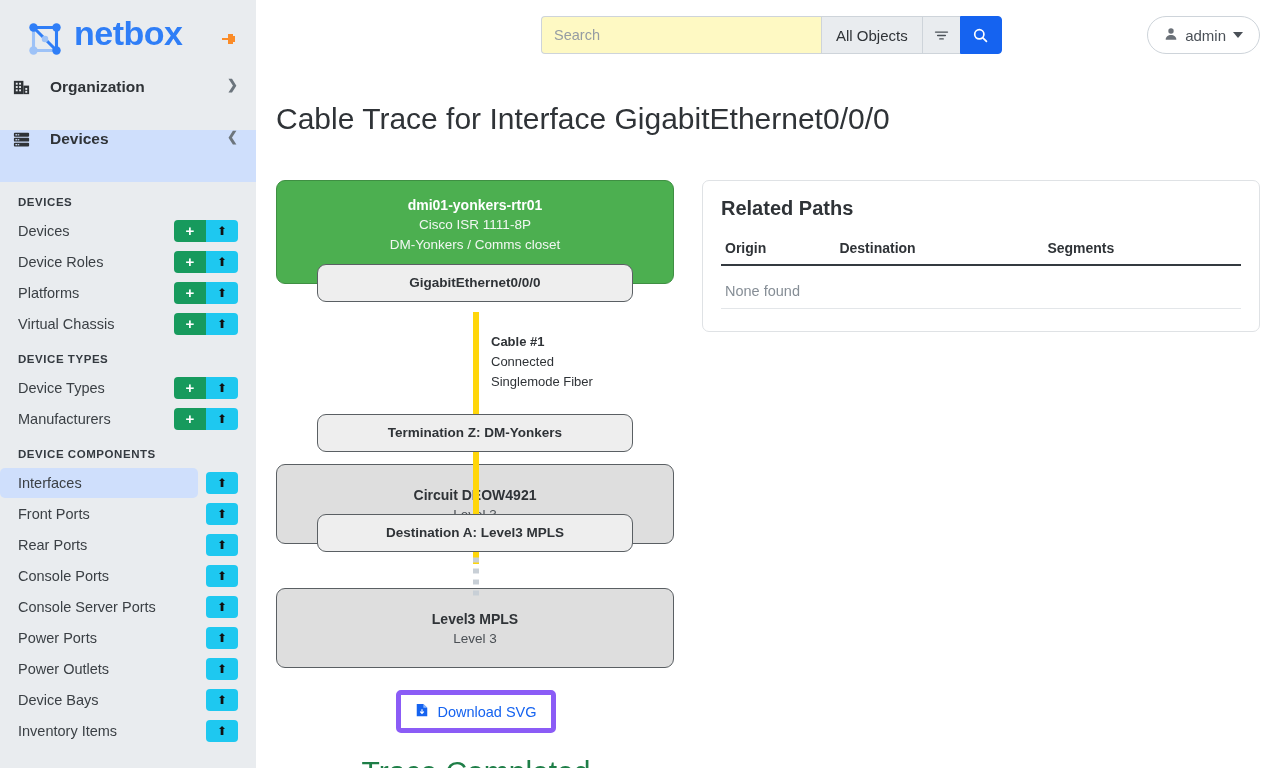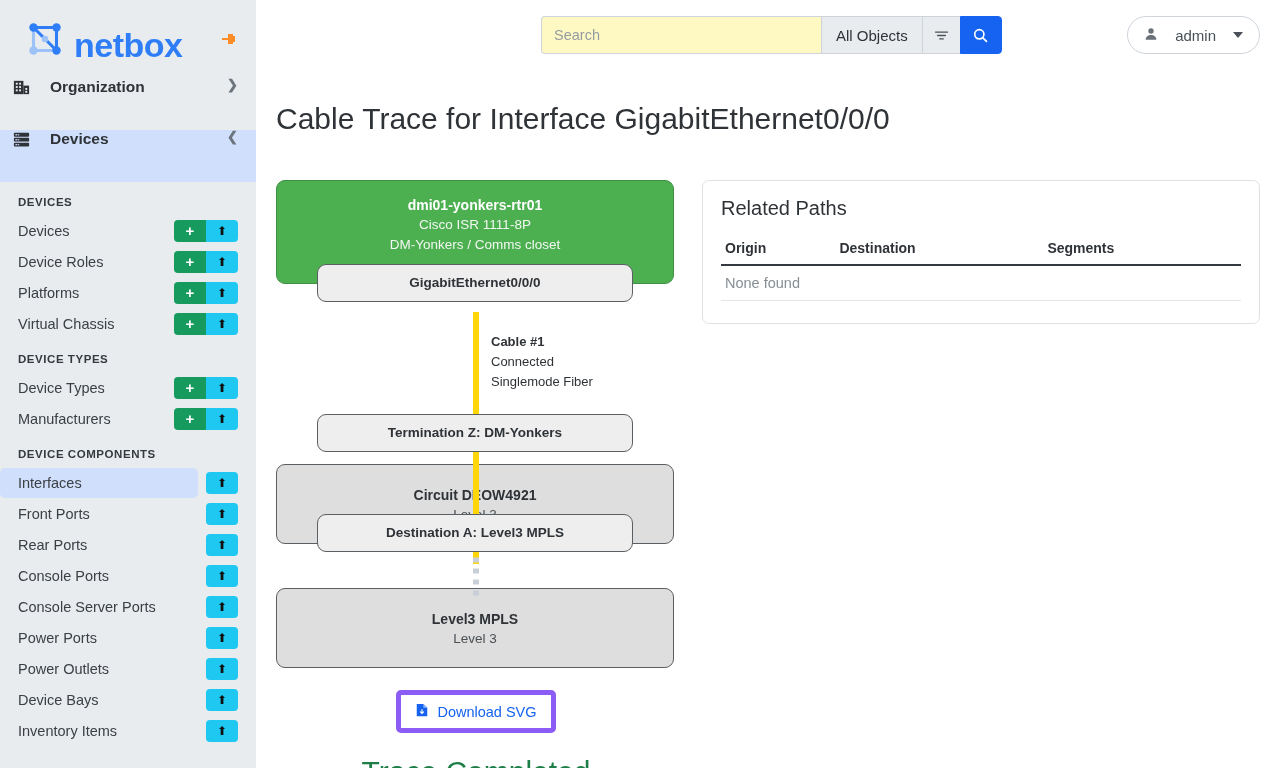--- a/index.html
+++ b/index.html
@@ -21,21 +21,21 @@
     background: #e9ecef;
     flex: 0 0 256px;
     overflow: hidden;
     position: relative;
   }
   .brand {
     height: 78px;
     display: flex; align-items: center;
     padding: 0 18px 0 22px;
   }
-  .brand-logo { display:flex; align-items:flex-end; gap:2px; }
+  .brand-logo { display:flex; align-items:flex-start; gap:2px; }
   .brand-mark { width: 46px; height: 46px; flex: 0 0 46px; }
   .brand-word {
     font-size: 34px; font-weight: 700; letter-spacing: -0.5px;
     color: #2f7ef7; line-height: 1; margin-left: 4px;
   }
   .pin-icon { margin-left: auto; width: 18px; height: 18px; }
 
   .nav-group {
     display: flex; align-items: flex-start;
     height: 52px; padding: 0 18px 0 12px;
@@ -110,21 +110,21 @@
     cursor: pointer;
   }
   .search-go {
     display: flex; align-items: center; justify-content: center;
     width: 42px; height: 38px;
     background: #1563f0; border: 1px solid #1563f0;
     border-radius: 0 4px 4px 0; cursor: pointer;
   }
   .user-btn {
     margin-left: auto;
-    display: flex; align-items: center; gap: 17px;
+    display: flex; align-items: center; gap: 7px;
     height: 38px; padding: 0 16px;
     border: 1px solid #ced4da; border-radius: 19px;
     font-size: 15px; color: #4a5057; background: #fff; cursor: pointer;
   }
   .caret { width:0;height:0;border-left:5px solid transparent;border-right:5px solid transparent;border-top:6px solid #4a5057; }
 
   .page-title {
     font-size: 30px; font-weight: 400; color: #2f3337;
     padding: 6px 0 0 20px; line-height: 46px;
   }
@@ -188,29 +188,29 @@
   .trace-done {
     text-align: center; font-size: 30px; color: #1e7e47;
     font-weight: 400; padding-top: 22px;
   }
 
   
   .card {
     border: 1px solid #dfe2e5; border-radius: 7px;
     background: #fff; padding: 16px 18px 22px 18px;
   }
-  .card-title { font-size: 20px; font-weight: 400; color: #2f3337; padding-bottom: 16px; }
+  .card-title { font-size: 20px; font-weight: 700; color: #2f3337; padding-bottom: 16px; }
   table.paths { width: 100%; border-collapse: collapse; }
   table.paths th {
     text-align: left; font-size: 14px; font-weight: 700; color: #2f3337;
     padding: 4px 6px 8px 4px; border-bottom: 2px solid #343a40;
   }
   table.paths td {
     font-size: 14.5px; color: #868e96;
-    padding: 9px 6px 9px 4px; border-bottom: 1px solid #e3e6e9; margin-top: 8px;
+    padding: 17px 6px 9px 4px; border-bottom: 1px solid #e3e6e9; margin-top: 8px;
   }
 </style>
 </head>
 <body>
 
 <div class="app">
 
   <aside class="sidebar">
 
     <div class="brand">

